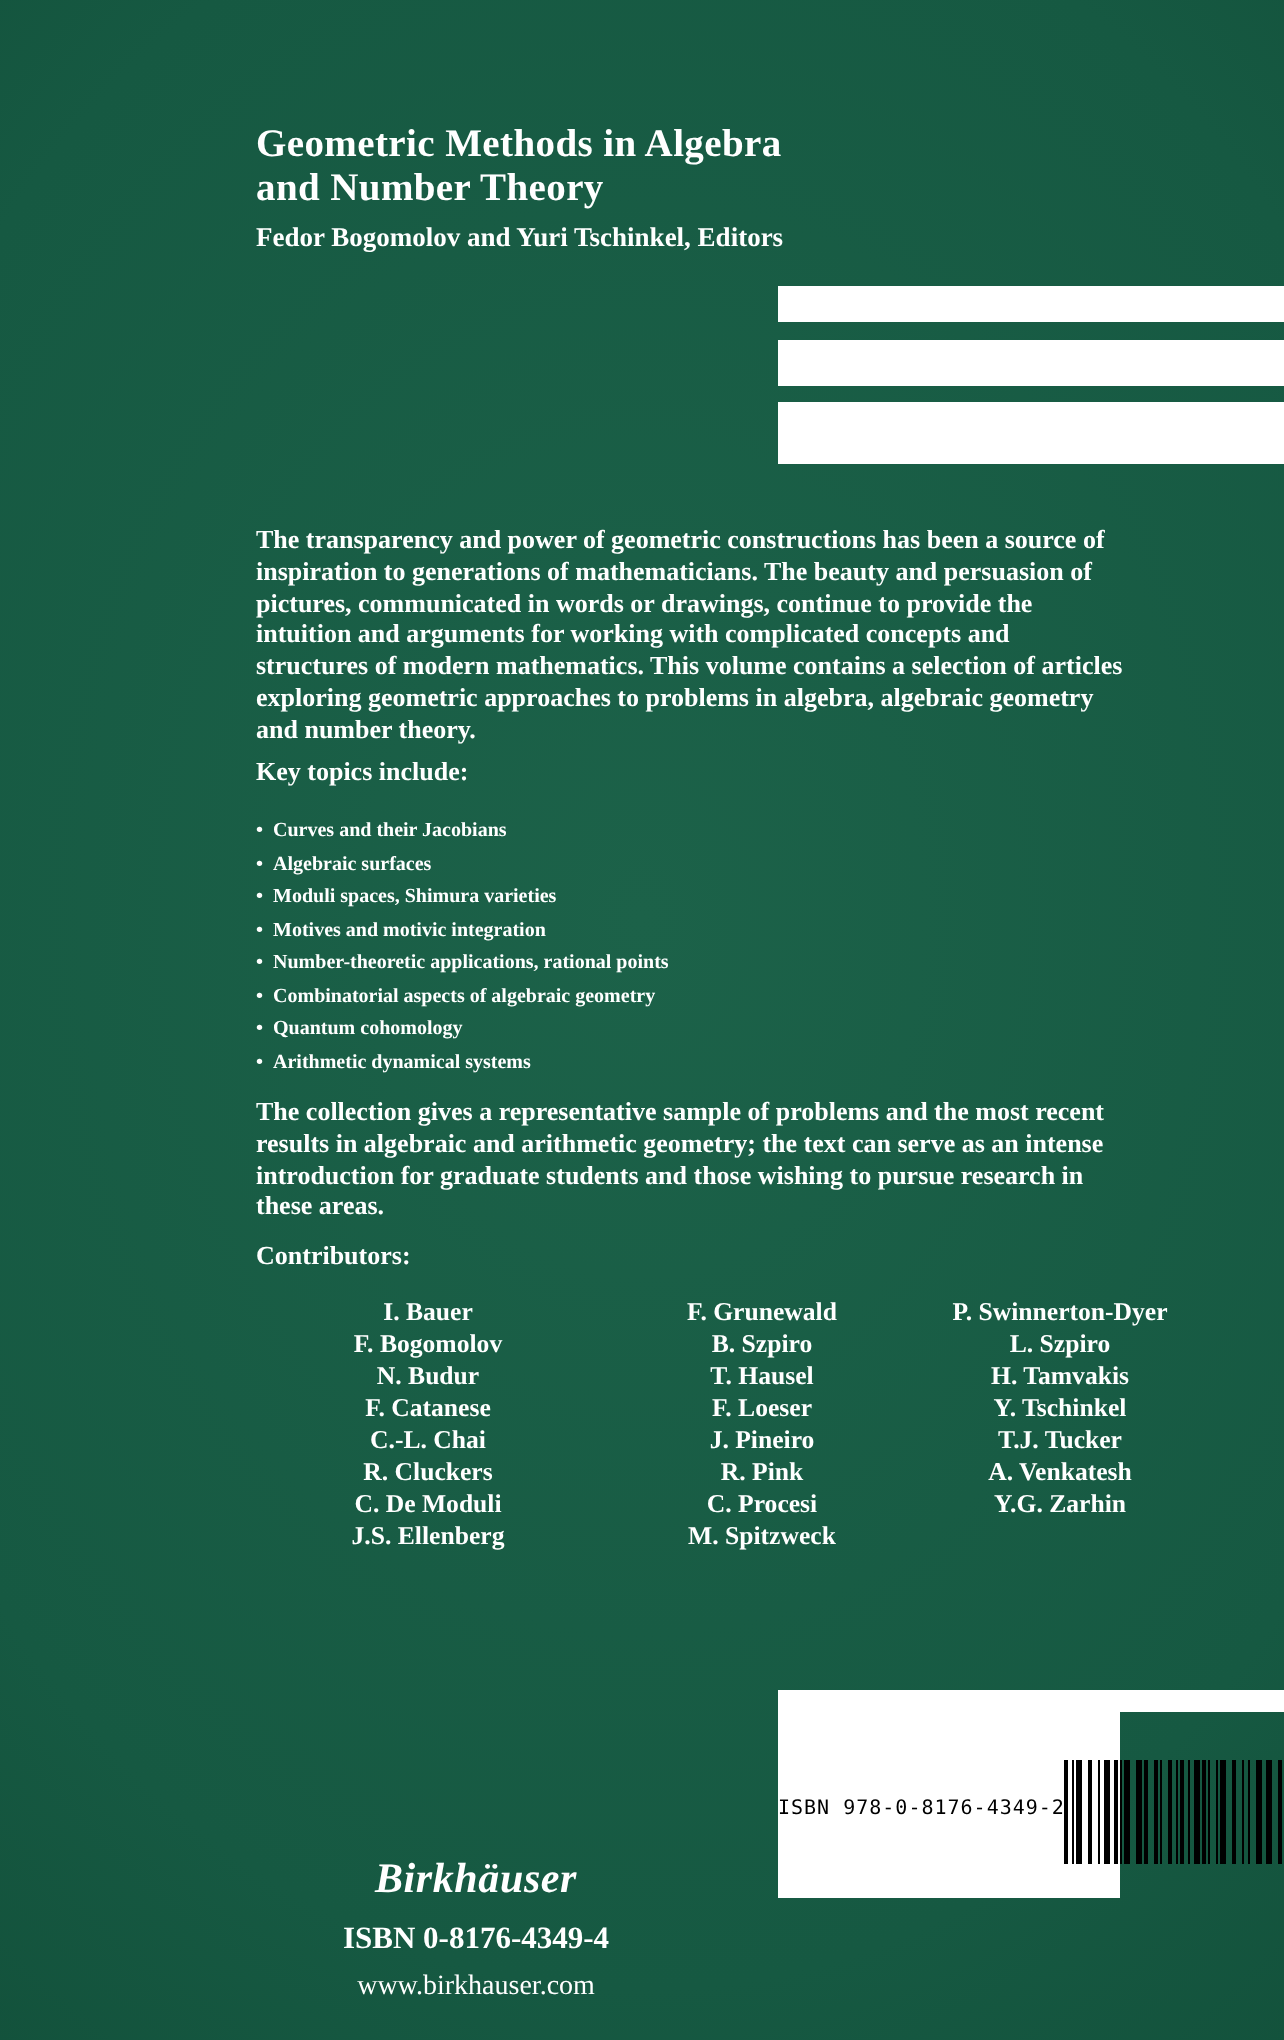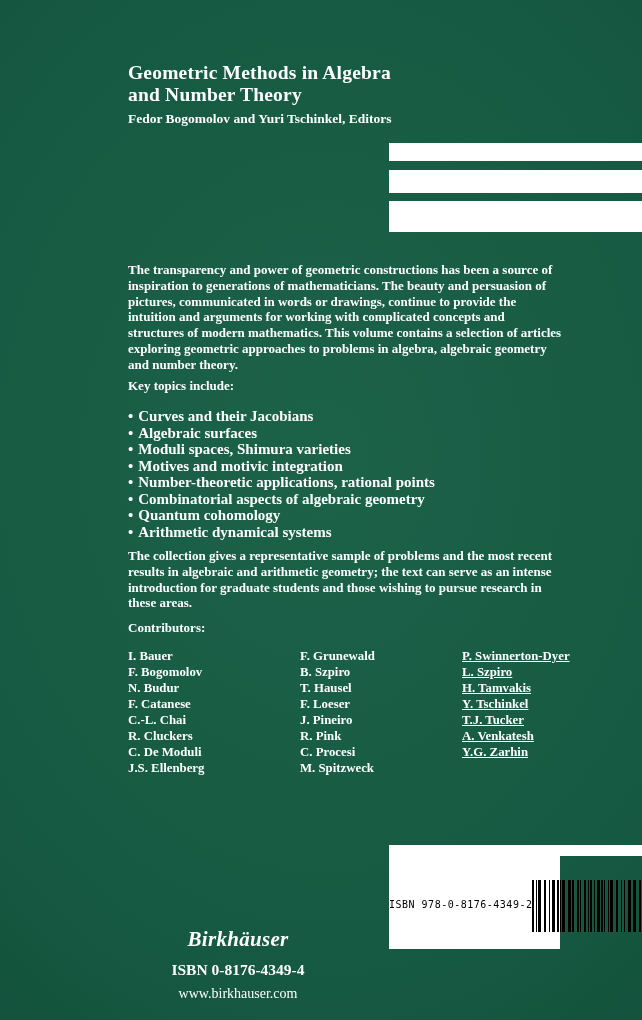--- a/index.html
+++ b/index.html
@@ -46,41 +46,41 @@
   }
   .key-topics-heading {
     position: absolute; left: 128px; top: 378px;
     font-size: 13px; font-weight: bold;
   }
   .topics-list {
     position: absolute; left: 128px; top: 408px; width: 436px;
     list-style: none;
   }
   .topics-list li {
-    font-size: 15px; font-weight: bold; line-height: 16.5px;
+    font-size: 10px; font-weight: bold; line-height: 16.5px;
   }
   .bullet { margin-right: 5px; }
 
   .collection-text {
     position: absolute; left: 128px; top: 548px; width: 436px;
     font-size: 13px; font-weight: bold; line-height: 15.8px;
   }
 
   .contributors-heading {
     position: absolute; left: 128px; top: 620px;
     font-size: 13px; font-weight: bold;
   }
   .contributors {
     position: absolute; left: 128px; top: 648px; width: 470px;
     display: flex;
   }
-  .contrib-col { font-size: 12.8px; font-weight: bold; line-height: 16px; }
+  .contrib-col { font-size: 12.8px; font-weight: bold; line-height: 16px; text-align: center; }
   .contrib-col-1 { width: 172px; }
   .contrib-col-2 { width: 162px; }
-  .contrib-col-3 { width: 136px; text-decoration: underline; }
+  .contrib-col-3 { width: 136px; }
 
   
   .publisher-block {
     position: absolute; left: 118px; top: 927px; width: 240px;
     text-align: center;
   }
   .publisher-name {
     font-size: 21px; font-weight: bold; font-style: italic;
     letter-spacing: 0.3px;
   }

